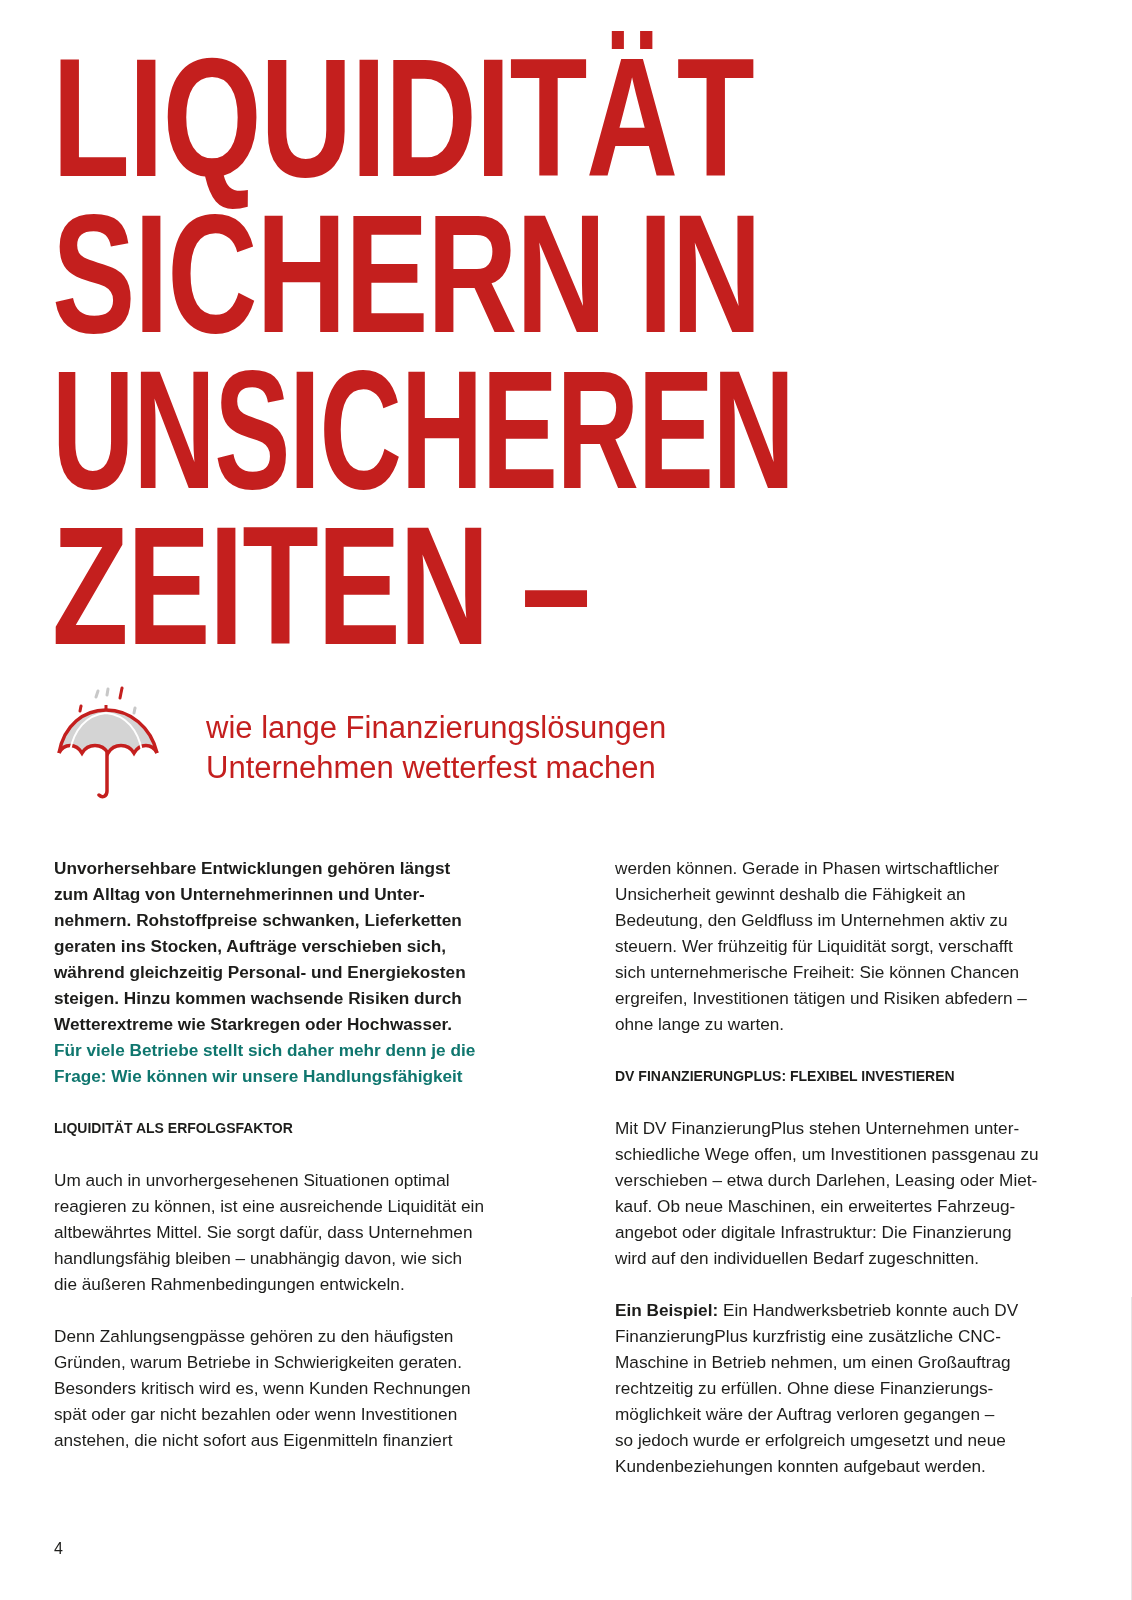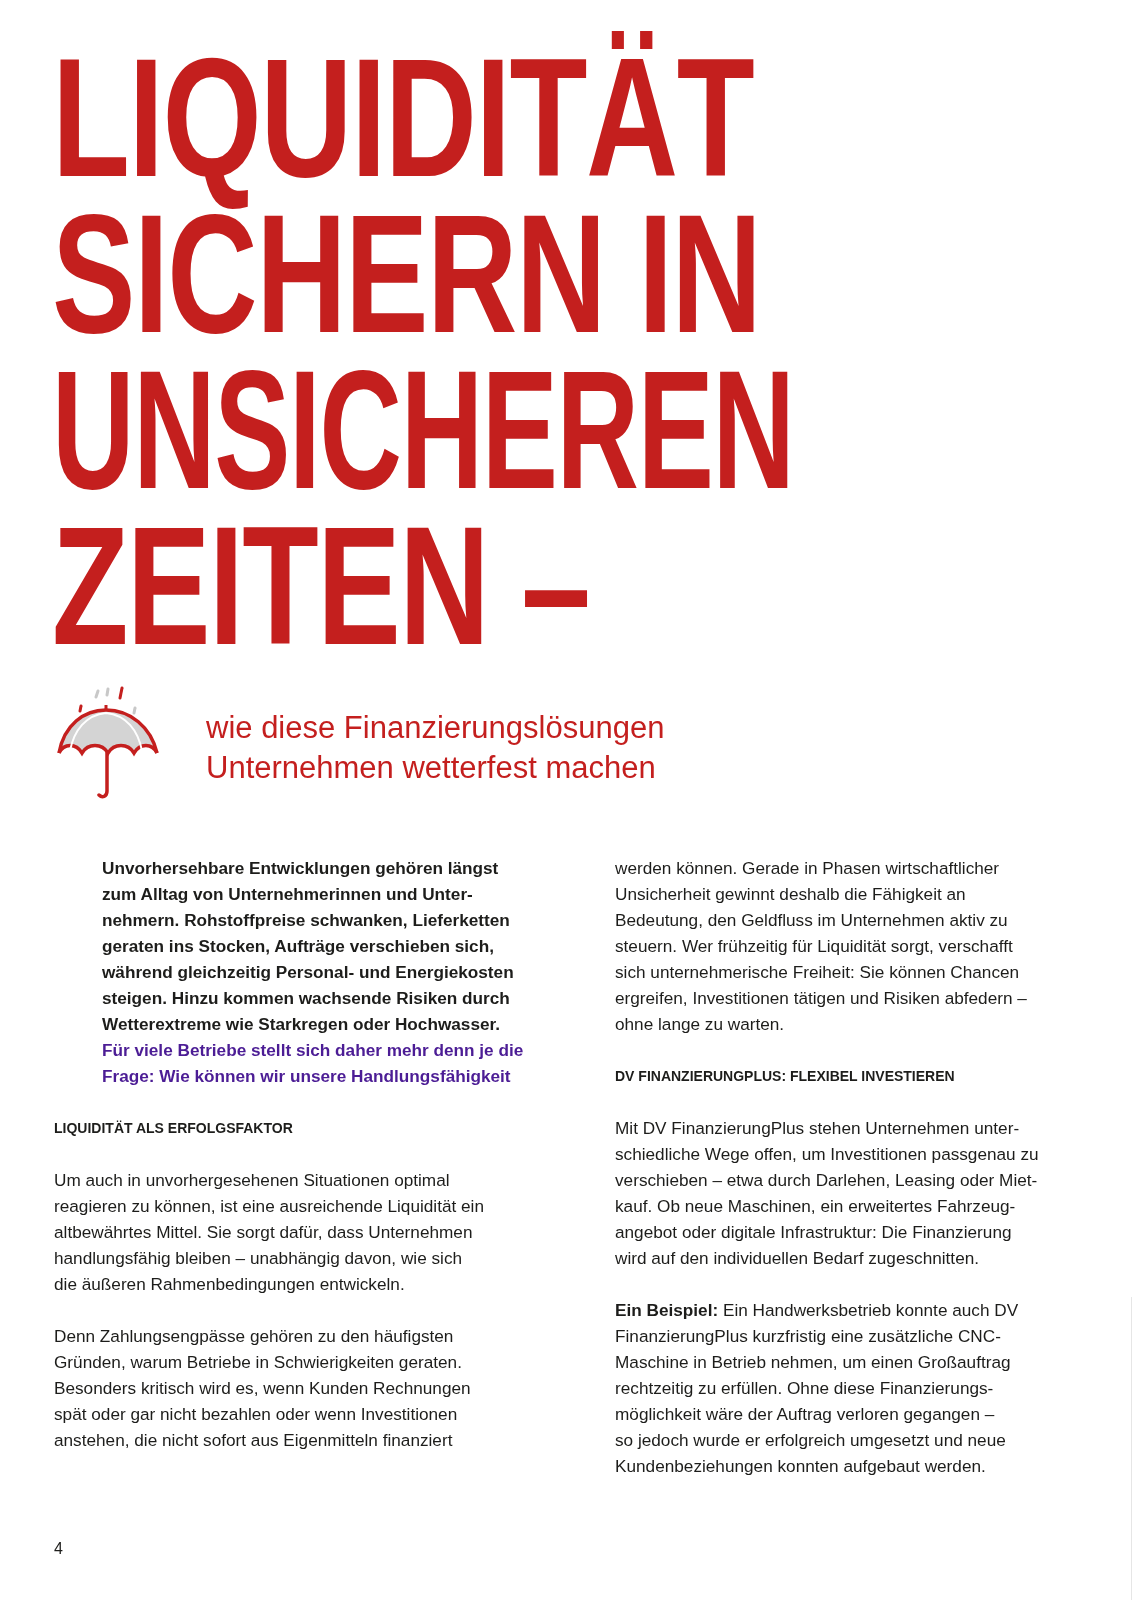--- a/index.html
+++ b/index.html
@@ -7,22 +7,22 @@
   .headline { position: absolute; left: 52px; top: 40px; margin: 0; }
   .headline .hl { display: block; color: #c41f1e; font-family: "Liberation Sans", sans-serif; font-weight: 700; font-size: 168px; line-height: 156px; height: 156px; white-space: nowrap; transform-origin: left top; letter-spacing: -2px; }
   .subhead { position: absolute; left: 54px; top: 685px; width: 760px; height: 130px; }
   .umbrella { position: absolute; left: 0; top: 0; width: 125px; height: 130px; }
   .subtitle { position: absolute; left: 152px; top: 23px; color: #c41f1e; font-size: 31px; line-height: 40px; font-weight: 400; }
   .subtitle span { display: block; white-space: nowrap; }
   .col { position: absolute; top: 855px; width: 480px; font-size: 17.2px; line-height: 26px; color: #1d1d1b; }
   .col-left { left: 54px; }
   .col-right { left: 615px; }
   .col p { margin: 0 0 26px 0; }
-  .col .lead { font-weight: 700; margin-left: 48px; }
-  .col .lead .red { color: #4c1d95; }
+  .col .lead { font-weight: 700; }
+  .col .lead .red { color: #0f766e; }
   .col h2 { margin: 0 0 26px 0; font-size: 14px; line-height: 26px; font-weight: 700; color: #1d1d1b; }
   .col .line { display: block; white-space: nowrap; }
   .pagenum { position: absolute; left: 54px; top: 1540px; font-size: 16px; color: #1d1d1b; }
   .edge-line { position: absolute; left: 1131px; top: 1297px; width: 1px; height: 303px; background: #e6e6e6; }
 </style>
 </head>
 <body>
 
 <h1 class="headline">
   <span class="hl" style="transform: scaleX(0.76);">LIQUIDITÄT</span>
@@ -44,21 +44,21 @@
 
     <path d="M5,68 C10,40 30,25 52,25 C76,25 97,42 103,68" fill="none" stroke="#c41f1e" stroke-width="3.5"></path>
     <path d="M5,68 C10,58 22,58 28,68 C34,58 48,58 54,68 C60,58 74,58 80,68 C86,58 98,58 103,68" fill="none" stroke="#c41f1e" stroke-width="3.5"></path>
     <path d="M16,66 C20,45 32,30 52,28 M88,66 C84,45 72,30 52,28" fill="none" stroke="#ffffff" stroke-width="2"></path>
 
     <line x1="52" y1="20" x2="52" y2="26" stroke="#c41f1e" stroke-width="3"></line>
 
     <path d="M53,68 L53,106 C53,112 48,113 45,110" fill="none" stroke="#c41f1e" stroke-width="3.5" stroke-linecap="round"></path>
   </svg>
   <div class="subtitle">
-    <span>wie diese Finanzierungslösungen</span>
+    <span>wie lange Finanzierungslösungen</span>
     <span>Unternehmen wetterfest machen</span>
   </div>
 </div>
 
 <div class="col col-left">
   <p class="lead">
     <span class="line">Unvorhersehbare Entwicklungen gehören längst</span>
     <span class="line">zum Alltag von Unternehmerinnen und Unter-</span>
     <span class="line">nehmern. Rohstoffpreise schwanken, Lieferketten</span>
     <span class="line">geraten ins Stocken, Aufträge verschieben sich,</span>

